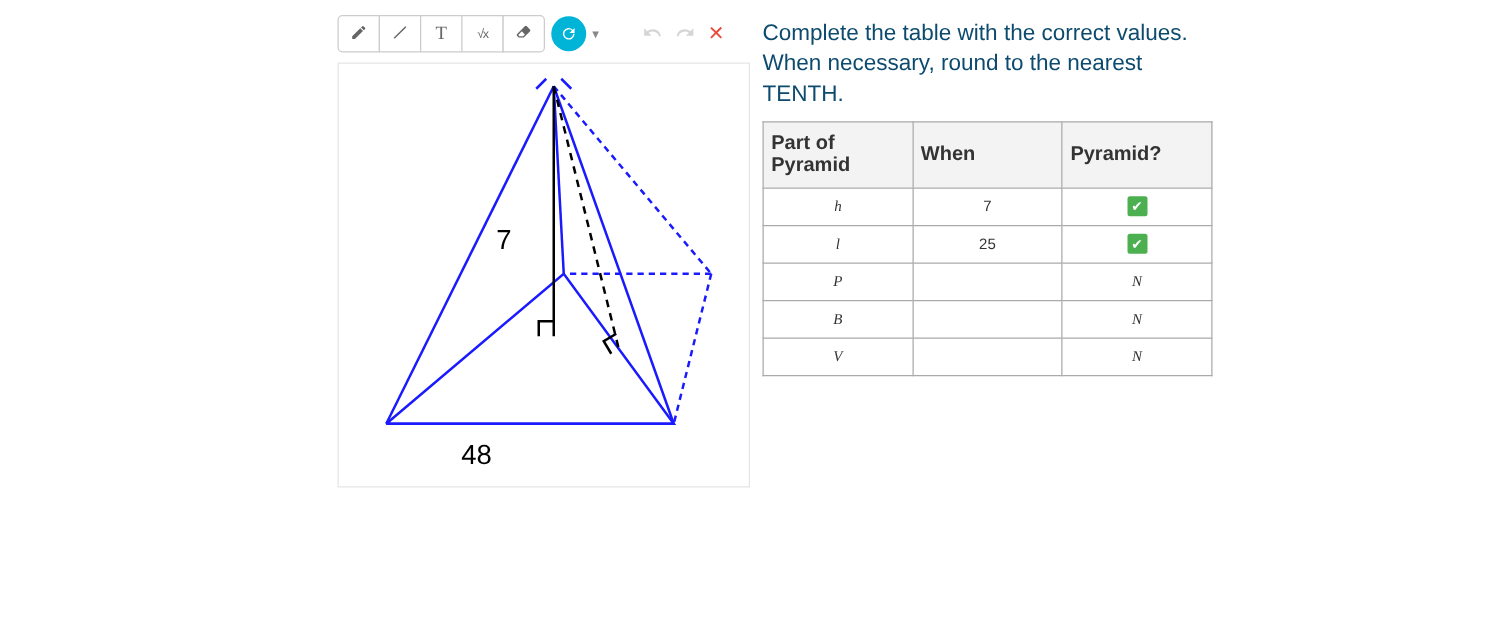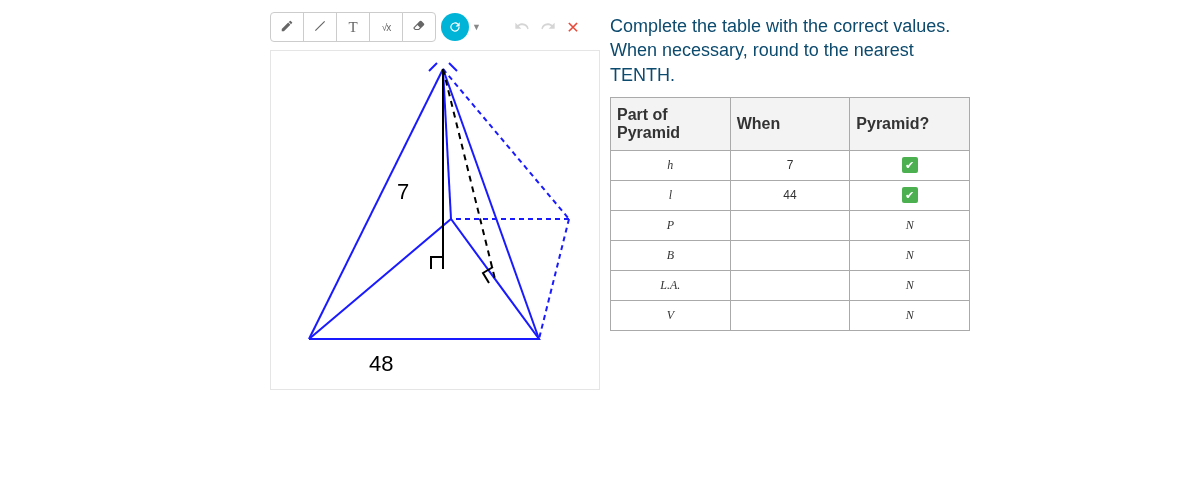--- a/index.html
+++ b/index.html
@@ -233,35 +233,30 @@
         </tr>
       </thead>
       <tbody>
         <tr>
           <td class="label-cell">h</td>
           <td class="value-cell">7</td>
           <td class="correct-cell"><span class="check-badge">✔</span></td>
         </tr>
         <tr>
           <td class="label-cell">l</td>
-          <td class="value-cell">44</td>
+          <td class="value-cell">25</td>
           <td class="correct-cell"><span class="check-badge">✔</span></td>
         </tr>
         <tr>
           <td class="label-cell">P</td>
           <td class="value-cell"></td>
           <td class="correct-cell">N</td>
         </tr>
         <tr>
           <td class="label-cell">B</td>
-          <td class="value-cell"></td>
-          <td class="correct-cell">N</td>
-        </tr>
-        <tr>
-          <td class="label-cell">L.A.</td>
           <td class="value-cell"></td>
           <td class="correct-cell">N</td>
         </tr>
         <tr>
           <td class="label-cell">V</td>
           <td class="value-cell"></td>
           <td class="correct-cell">N</td>
         </tr>
       </tbody>
     </table>

